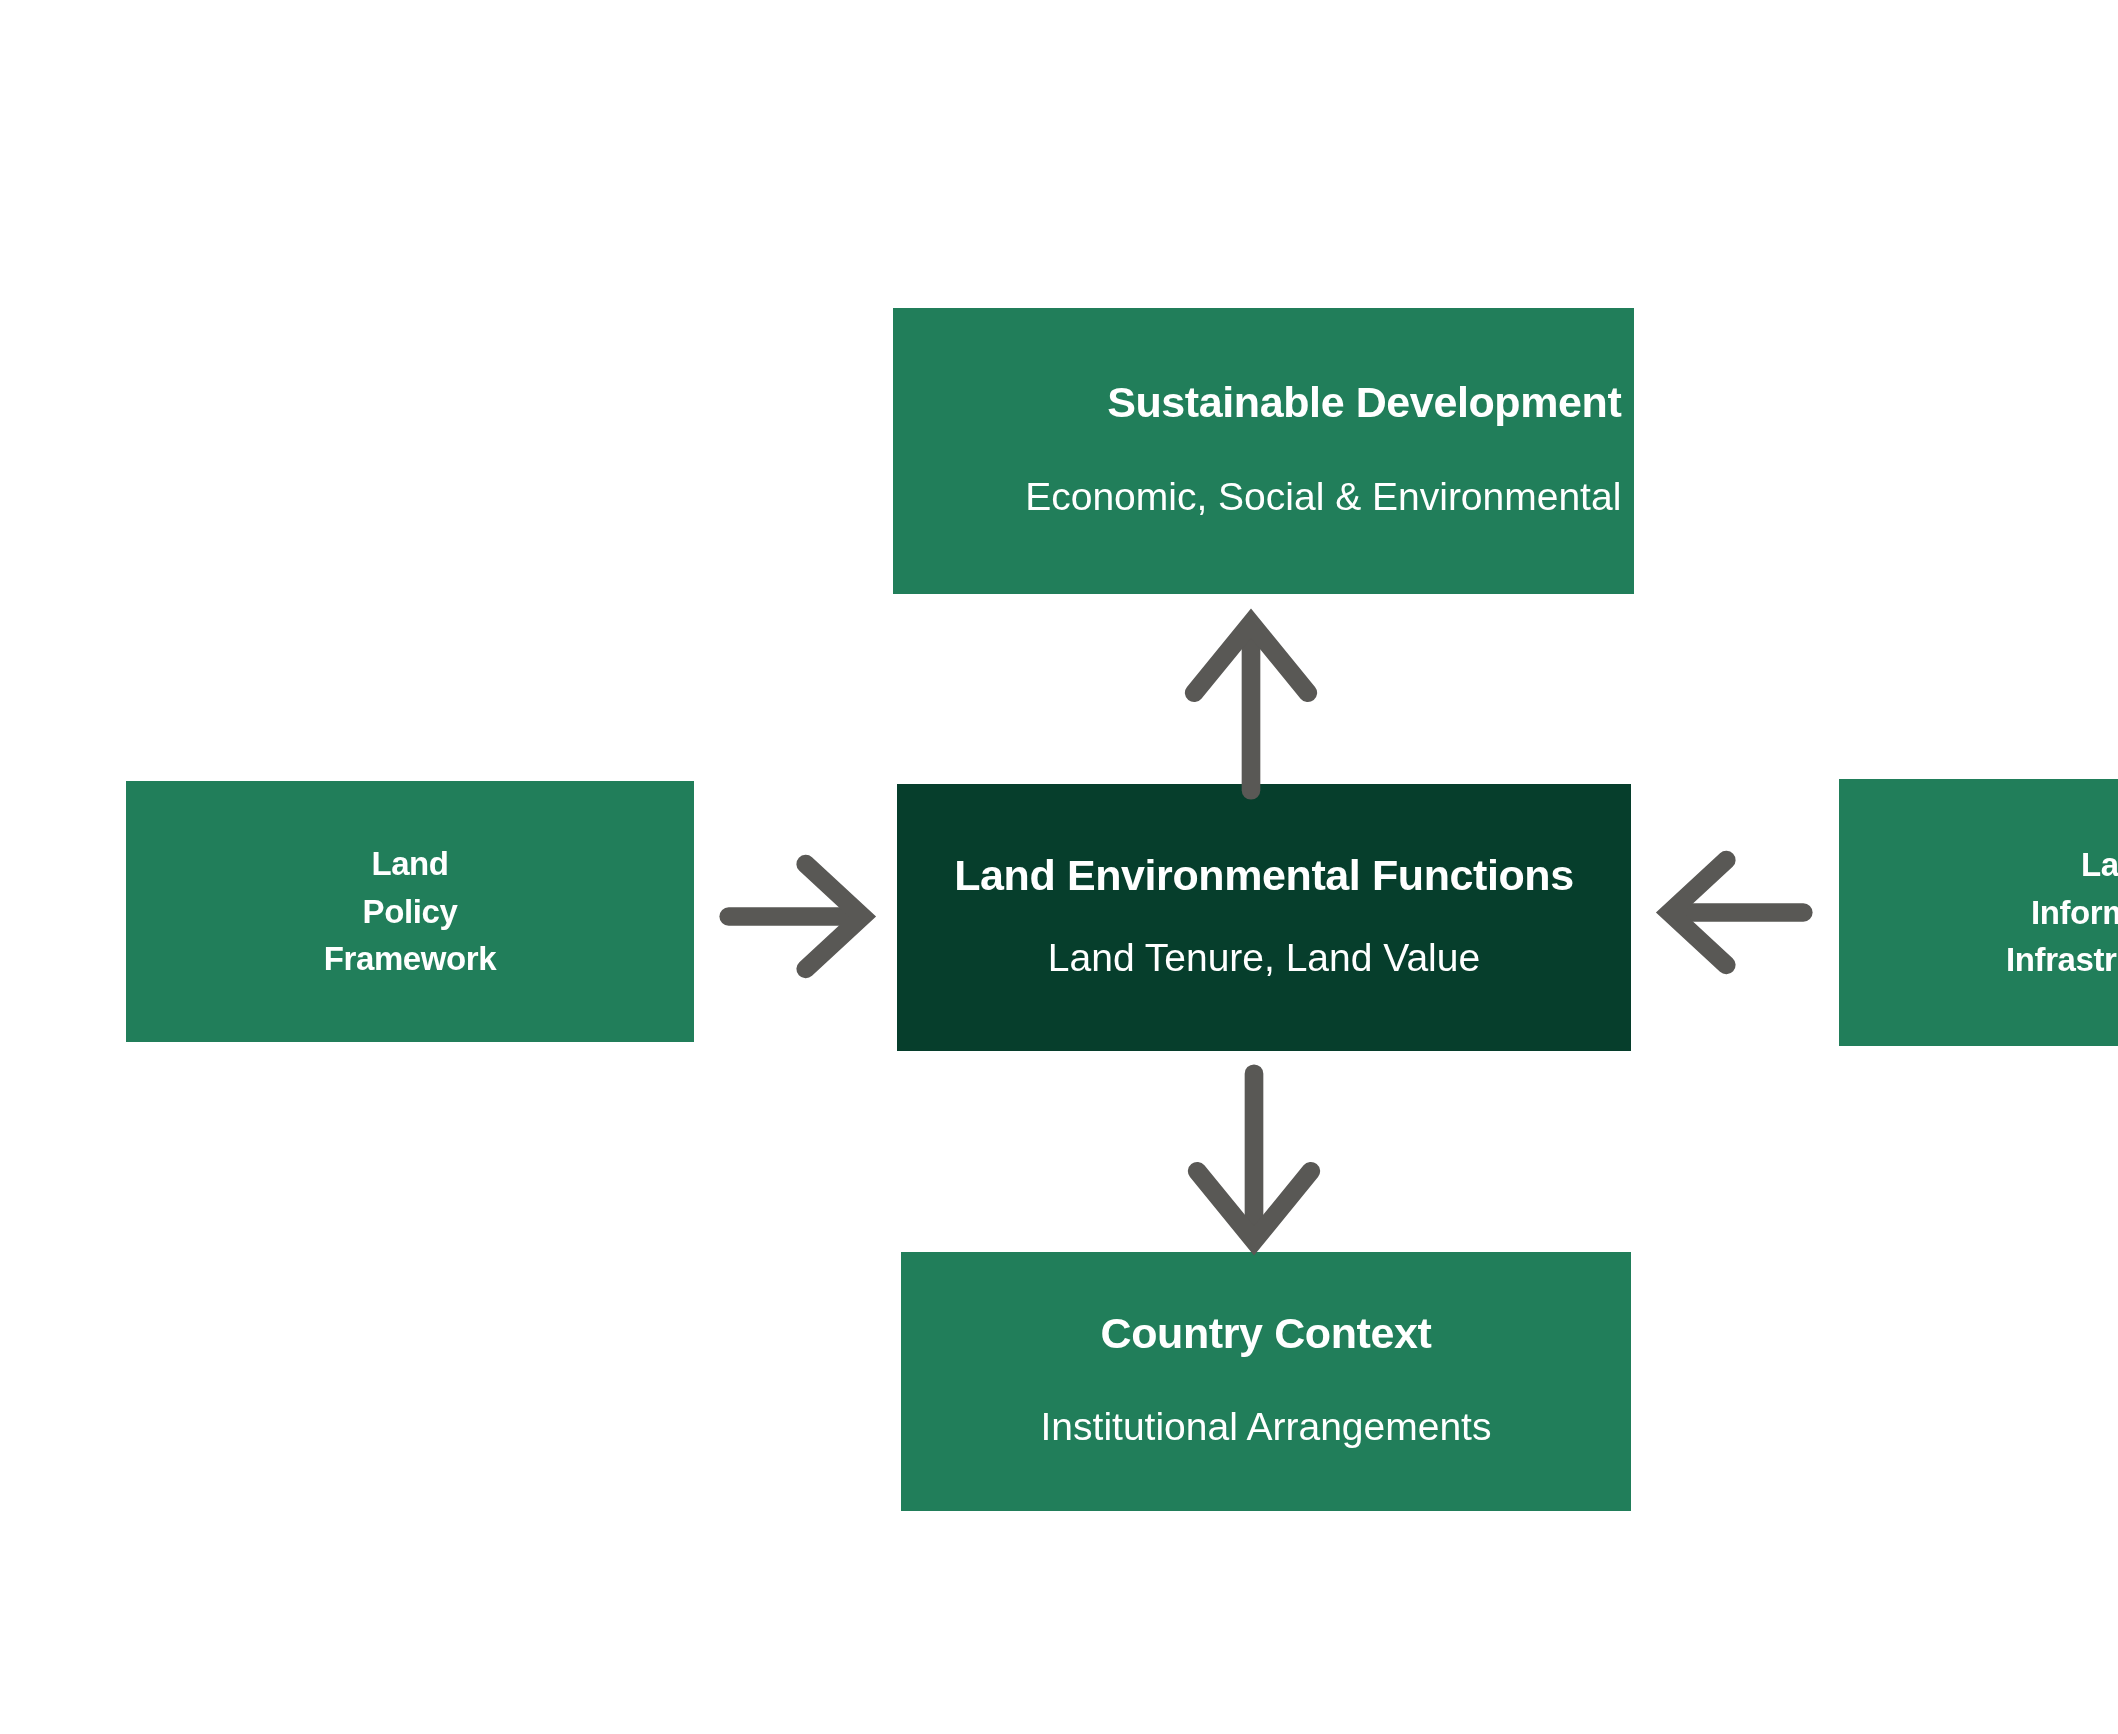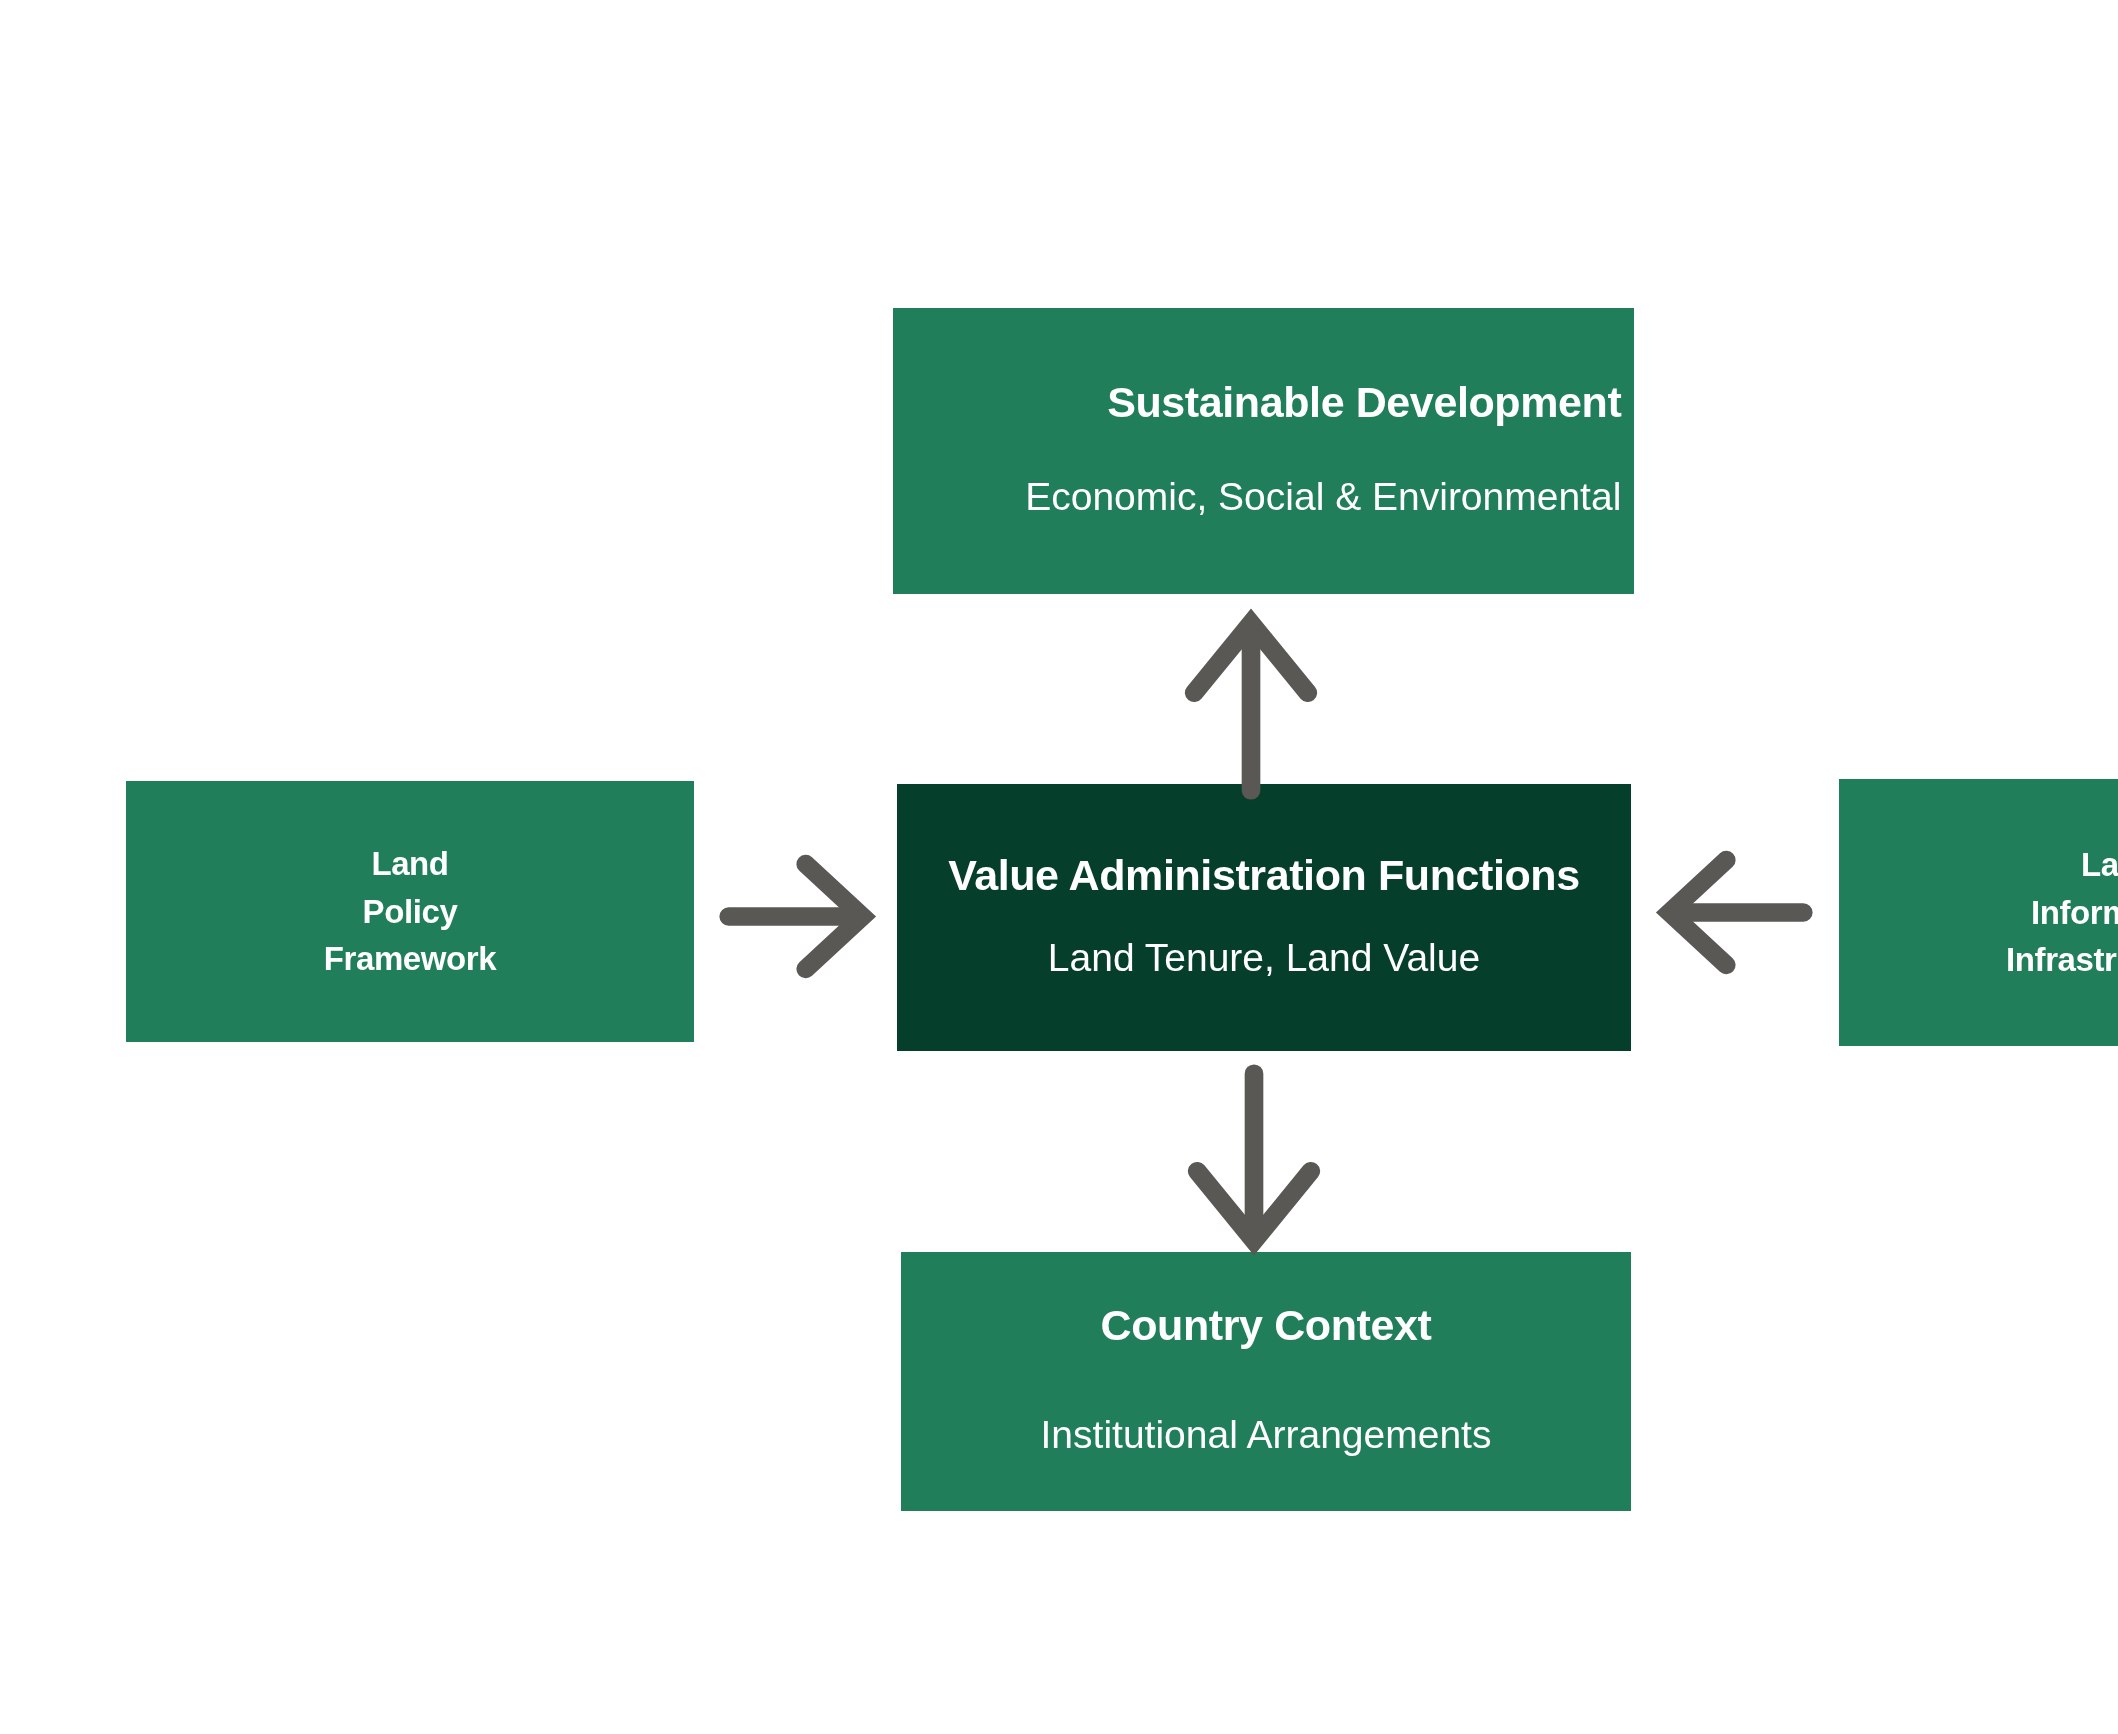--- a/index.html
+++ b/index.html
@@ -70,32 +70,32 @@
     <div class="subtitle">Economic, Social &amp; Environmental</div>
   </div>
 
   <div class="box green" style="left:126px; top:781px; width:568px; height:261px;">
     <div class="stack-line">Land</div>
     <div class="stack-line">Policy</div>
     <div class="stack-line">Framework</div>
   </div>
 
   <div class="box dark" style="left:897px; top:784px; width:734px; height:267px;">
-    <div class="title">Value Administration Functions</div>
+    <div class="title">Land Environmental Functions</div>
     <div class="gap-md"></div>
     <div class="subtitle">Land Tenure, Land Value</div>
   </div>
 
   <div class="box green" style="left:1839px; top:779px; width:561px; height:267px;">
     <div class="stack-line">Land</div>
     <div class="stack-line">Information</div>
     <div class="stack-line">Infrastructures</div>
   </div>
 
-  <div class="box green" style="left:901px; top:1252px; width:730px; height:259px;gap:8px;">
+  <div class="box green" style="left:901px; top:1252px; width:730px; height:259px;">
     <div class="title">Country Context</div>
     <div class="gap-lg"></div>
     <div class="subtitle">Institutional Arrangements</div>
   </div>
 
   <svg class="arrow" style="left:1183px; top:608px;" width="136" height="195" viewBox="0 0 320 460">
     <line class="stroke shaft" x1="160" y1="430" x2="160" y2="80"></line>
     <polyline class="stroke head" points="26,200 160,36 294,200"></polyline>
   </svg>
 

